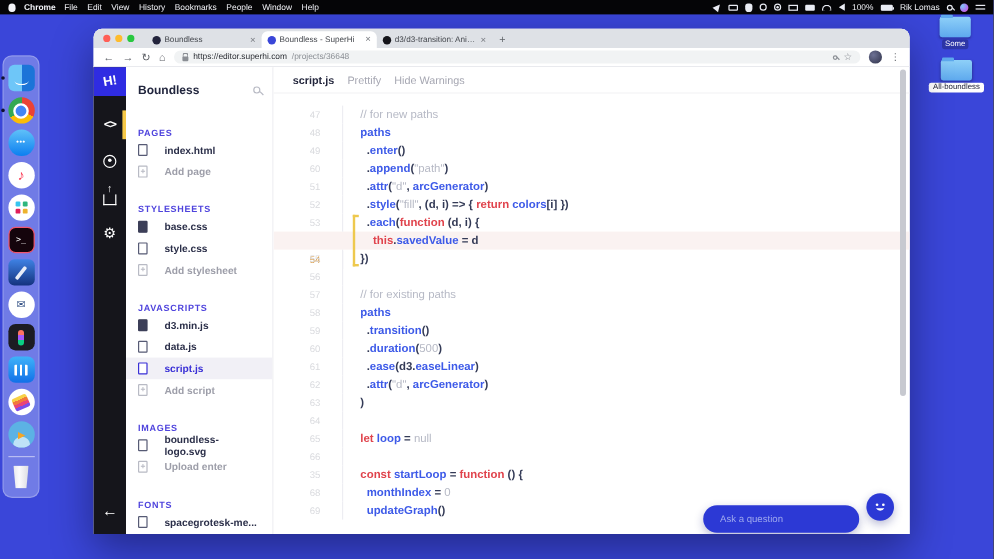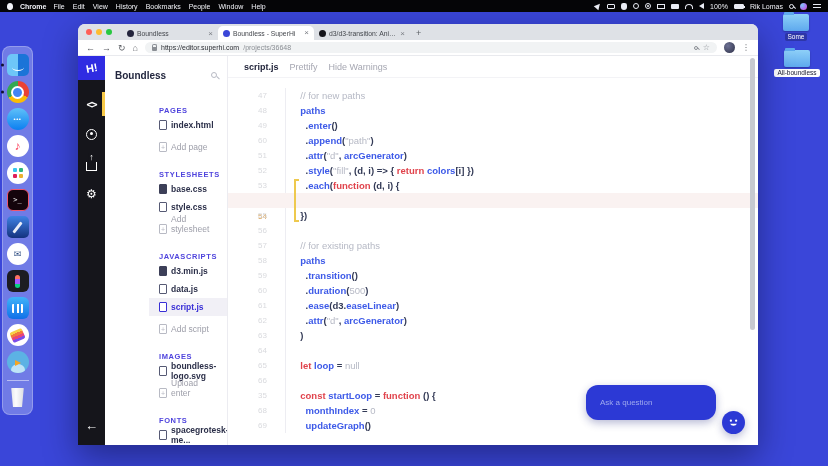--- a/index.html
+++ b/index.html
@@ -116,24 +116,24 @@
   .upload{width:11px;height:9px;border:1.3px solid #fff;border-top:none;position:relative;margin-top:5px;}
   .upload::after{content:'↑';position:absolute;top:-9px;left:50%;transform:translateX(-50%);font-size:9px;color:#fff;background:#15151b;padding:0 1px;line-height:9px;}
   .gear{font-size:12px;line-height:12px;}
   .back-arrow{position:absolute;bottom:12px;left:0;width:27px;text-align:center;color:#fff;font-size:13px;}
 
   .sidebar{width:123px;background:#fff;border-right:1px solid #ececf1;overflow:hidden;flex:0 0 auto;}
   .sb-header{height:26px;margin-top:6px;padding:0 10px;display:flex;align-items:center;justify-content:space-between;}
   .sb-proj{font-weight:bold;font-size:10px;color:#22263e;}
   .mag-sb{width:6px;height:6px;border:1.4px solid #b8bac4;border-radius:50%;position:relative;display:inline-block;}
   .mag-sb::after{content:'';position:absolute;width:3.5px;height:1.4px;background:#b8bac4;right:-3.5px;bottom:-1px;transform:rotate(45deg);}
-  .sb-section{margin-top:16px;padding-left:44px;}
+  .sb-section{margin-top:16px;}
   .sb-title{height:12px;display:flex;align-items:center;padding:0 10px;font-size:7.5px;font-weight:bold;letter-spacing:0.6px;color:#4f44dd;}
-  .sb-item{height:18px;display:flex;align-items:center;gap:4px;padding:0 10px;font-size:8.5px;color:#2b2f49;font-weight:bold;cursor:default;}
-  .sb-item.muted{color:#9d9ea9;font-weight:normal;align-items:flex-end;}
+  .sb-item{height:18px;display:flex;align-items:center;gap:14px;padding:0 10px;font-size:8.5px;color:#2b2f49;font-weight:bold;cursor:default;}
+  .sb-item.muted{color:#9d9ea9;font-weight:bold;}
   .sb-item.active{background:#f1f0f6;color:#392fd6;}
   .ficon{width:8px;height:10px;border:1.1px solid #565a74;border-radius:1px;position:relative;flex:0 0 auto;background:#fff;}
   .ficon.solid{background:#3c3f58;border-color:#3c3f58;}
   .ficon.addic{border-color:#b8bac4;}
   .ficon.addic::after{content:'+';position:absolute;left:1px;top:0.5px;font-size:7px;color:#b8bac4;line-height:7px;}
   .sb-item.active .ficon{border-color:#392fd6;}
 
   .editor{flex:1;position:relative;background:#fff;overflow:hidden;}
   .ed-header{height:22px;display:flex;align-items:center;gap:11px;padding-left:16px;font-size:9px;border-bottom:1px solid #f3f3f6;}
   .ed-file{font-weight:bold;color:#23263c;}
@@ -144,21 +144,21 @@
   .gut{width:58px;padding-right:18px;text-align:right;font-size:8px;color:#d9dade;border-right:1px solid #ededf2;height:15px;line-height:15px;flex:0 0 auto;}
   .crow.hl .gut{color:#d99d4a;margin-top:32px;}
   .ctext{padding-left:9px;white-space:pre;line-height:15px;font-weight:bold;color:#333a56;}
   .tk-pl{color:#333a56;}
   .tk-id{color:#3d5ae8;}
   .tk-kw{color:#e0434c;}
   .tk-cm,.tk-str,.tk-num{color:#b6b9c5;font-weight:normal;}
   .bracket{position:absolute;left:66px;top:101px;width:5px;height:43px;border-left:2px solid #eec94e;border-top:2px solid #eec94e;border-bottom:2px solid #eec94e;}
   .scrollbar{position:absolute;right:3px;top:2px;width:5px;height:272px;background:#c7c9d0;border-radius:2.5px;}
 
-  .intercom-pill{position:absolute;right:42px;bottom:25px;width:130px;height:35px;border-radius:12px;background:#2c39d5;display:flex;align-items:center;padding-left:14px;font-size:8px;color:#9fa9ee;box-shadow:0 3px 8px rgba(20,25,120,0.3);}
+  .intercom-pill{position:absolute;right:42px;bottom:1px;width:130px;height:23px;border-radius:12px;background:#2c39d5;display:flex;align-items:center;padding-left:14px;font-size:8px;color:#9fa9ee;box-shadow:0 3px 8px rgba(20,25,120,0.3);}
   .intercom-fab{position:absolute;right:13px;bottom:11px;width:23px;height:23px;border-radius:50%;background:#2c39d5;display:flex;align-items:center;justify-content:center;box-shadow:0 3px 8px rgba(20,25,120,0.3);}
 </style>
 </head>
 <body>
 
 <div class="screen">
 
   <div class="menubar">
     <span class="apple"></span>
     <span class="menu-b">Chrome</span>
@@ -393,20 +393,21 @@
             <div class="crow">
               <span class="gut">52</span>
               <span class="ctext"><span class="tk-pl">    .</span><span class="tk-id">style</span><span class="tk-pl">(</span><span class="tk-str">"fill"</span><span class="tk-pl">, (d, i) =&gt; { </span><span class="tk-kw">return</span><span class="tk-pl"> </span><span class="tk-id">colors</span><span class="tk-pl">[i] })</span></span>
             </div>
             <div class="crow">
               <span class="gut">53</span>
               <span class="ctext"><span class="tk-pl">    .</span><span class="tk-id">each</span><span class="tk-pl">(</span><span class="tk-kw">function</span><span class="tk-pl"> (d, i) {</span></span>
             </div>
             <div class="crow hl">
               <span class="gut">54</span>
+              <span class="ctext"><span class="tk-pl">      </span><span class="tk-kw">this</span><span class="tk-pl">.</span><span class="tk-id">savedValue</span><span class="tk-pl"> = d</span></span>
             </div>
             <div class="crow">
               <span class="gut">55</span>
               <span class="ctext"><span class="tk-pl">  })</span></span>
             </div>
             <div class="crow">
               <span class="gut">56</span>
               <span class="ctext"></span>
             </div>
             <div class="crow">

